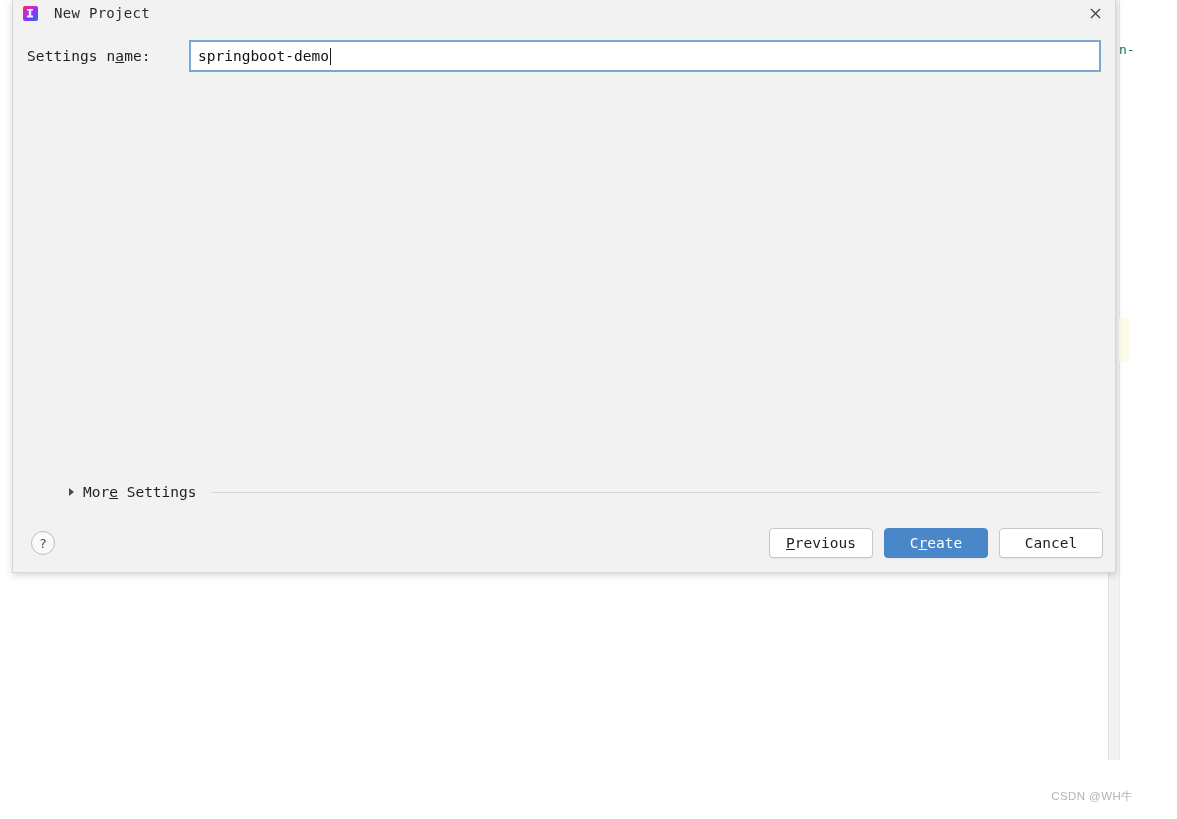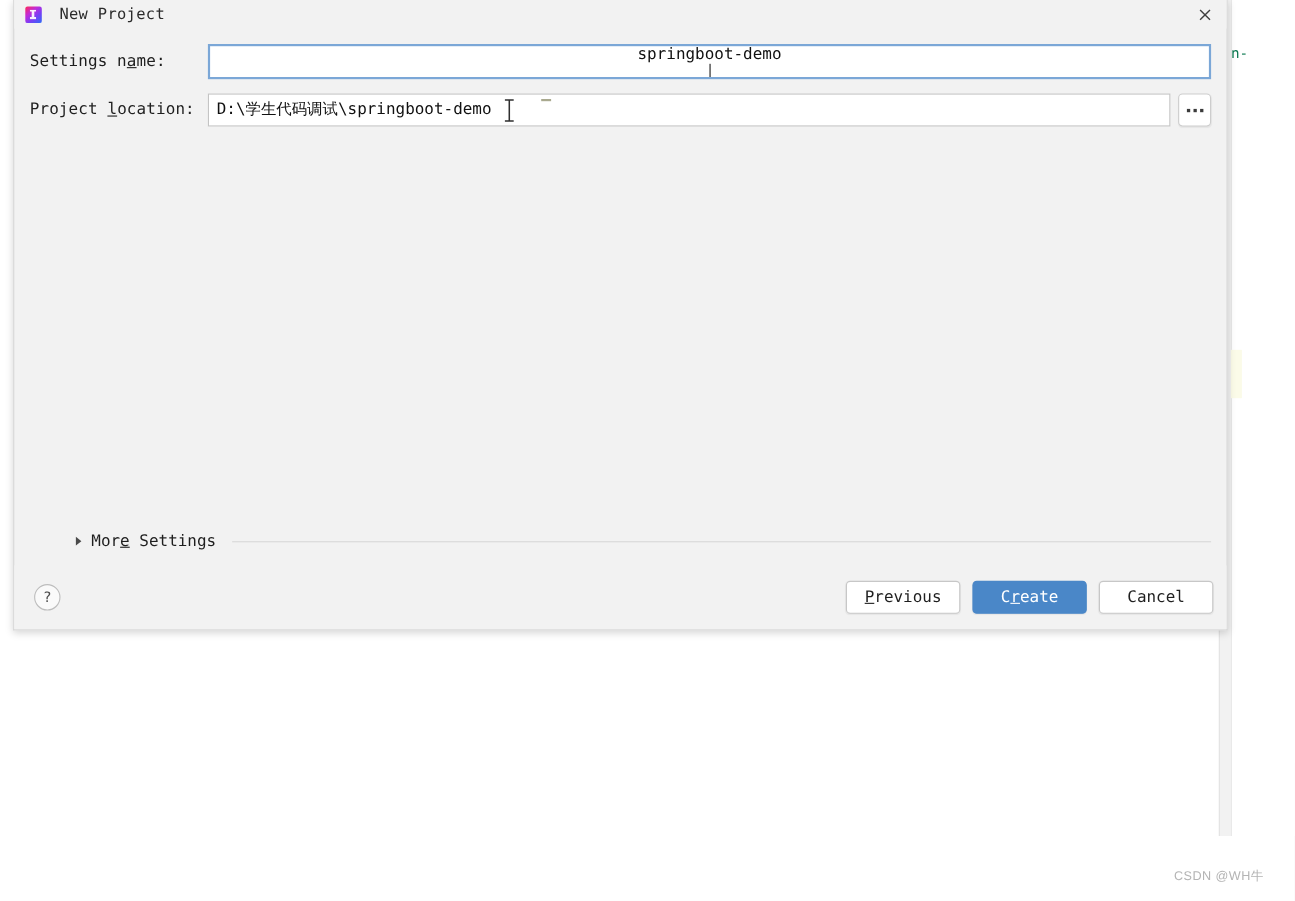--- a/index.html
+++ b/index.html
@@ -176,21 +176,20 @@
     align-items: center;
     padding: 0 7px;
     position: relative;
     white-space: nowrap;
     overflow: hidden;
   }
   #project-name-input {
     width: 916px;
     border: 2px solid #7ba7d7;
     height: 32px;
-    flex-direction: column;
   }
   #project-name-caret {
     display: inline-block;
     width: 1px;
     height: 17px;
     background: #1a1a1a;
     margin-left: 1px;
   }
   #project-location-input {
     width: 878px;
@@ -323,21 +322,21 @@
   .dlg-button u { text-decoration: underline; }
   .dlg-button.primary {
     background: #4a87c8;
     border-color: #4a87c8;
     color: #ffffff;
   }
 
   
   #csdn-credit {
     position: absolute;
-    right: 28px;
+    right: 44px;
     bottom: 15px;
     font-family: "Liberation Sans", sans-serif;
     font-size: 11.5px;
     color: #b4b4b4;
     letter-spacing: .4px;
     z-index: 60;
   }
 </style>
 </head>
 <body>
@@ -368,37 +367,20 @@
   <div id="dialog-content">
 
     <div class="form-row">
       <div class="form-label"><span>Settings n</span><u>a</u><span>me:</span></div>
       <div class="text-input" id="project-name-input">
         <span>springboot-demo</span>
           <span id="project-name-caret"></span>
       </div>
     </div>
 
-    <div class="form-row">
-      <div class="form-label"><span>Project </span><u>l</u><span>ocation:</span></div>
-      <div class="text-input" id="project-location-input">
-        <span>D:\ </span>
-          <span class="cjk">学生代码调试</span>
-          <span>\springboot-demo</span>
-        <svg id="location-mouse-cursor" viewBox="0 0 10 21">
-          <path d="M1 1 H9 M1 20 H9 M5 1 V20" stroke="#2f2f2f" stroke-width="1.4" fill="none"></path>
-        </svg>
-        <div id="location-dash-artifact"></div>
-      </div>
-      <div id="browse-button">
-        <span class="dot"></span>
-        <span class="dot"></span>
-        <span class="dot"></span>
-      </div>
-    </div>
 
     <div id="more-settings-row">
       <div id="more-settings-toggle">
         <span id="more-settings-arrow"></span>
         <span id="more-settings-label"><span>Mor</span><u>e</u><span> Settings</span></span>
       </div>
       <div id="more-settings-separator"></div>
     </div>
 
   </div>

